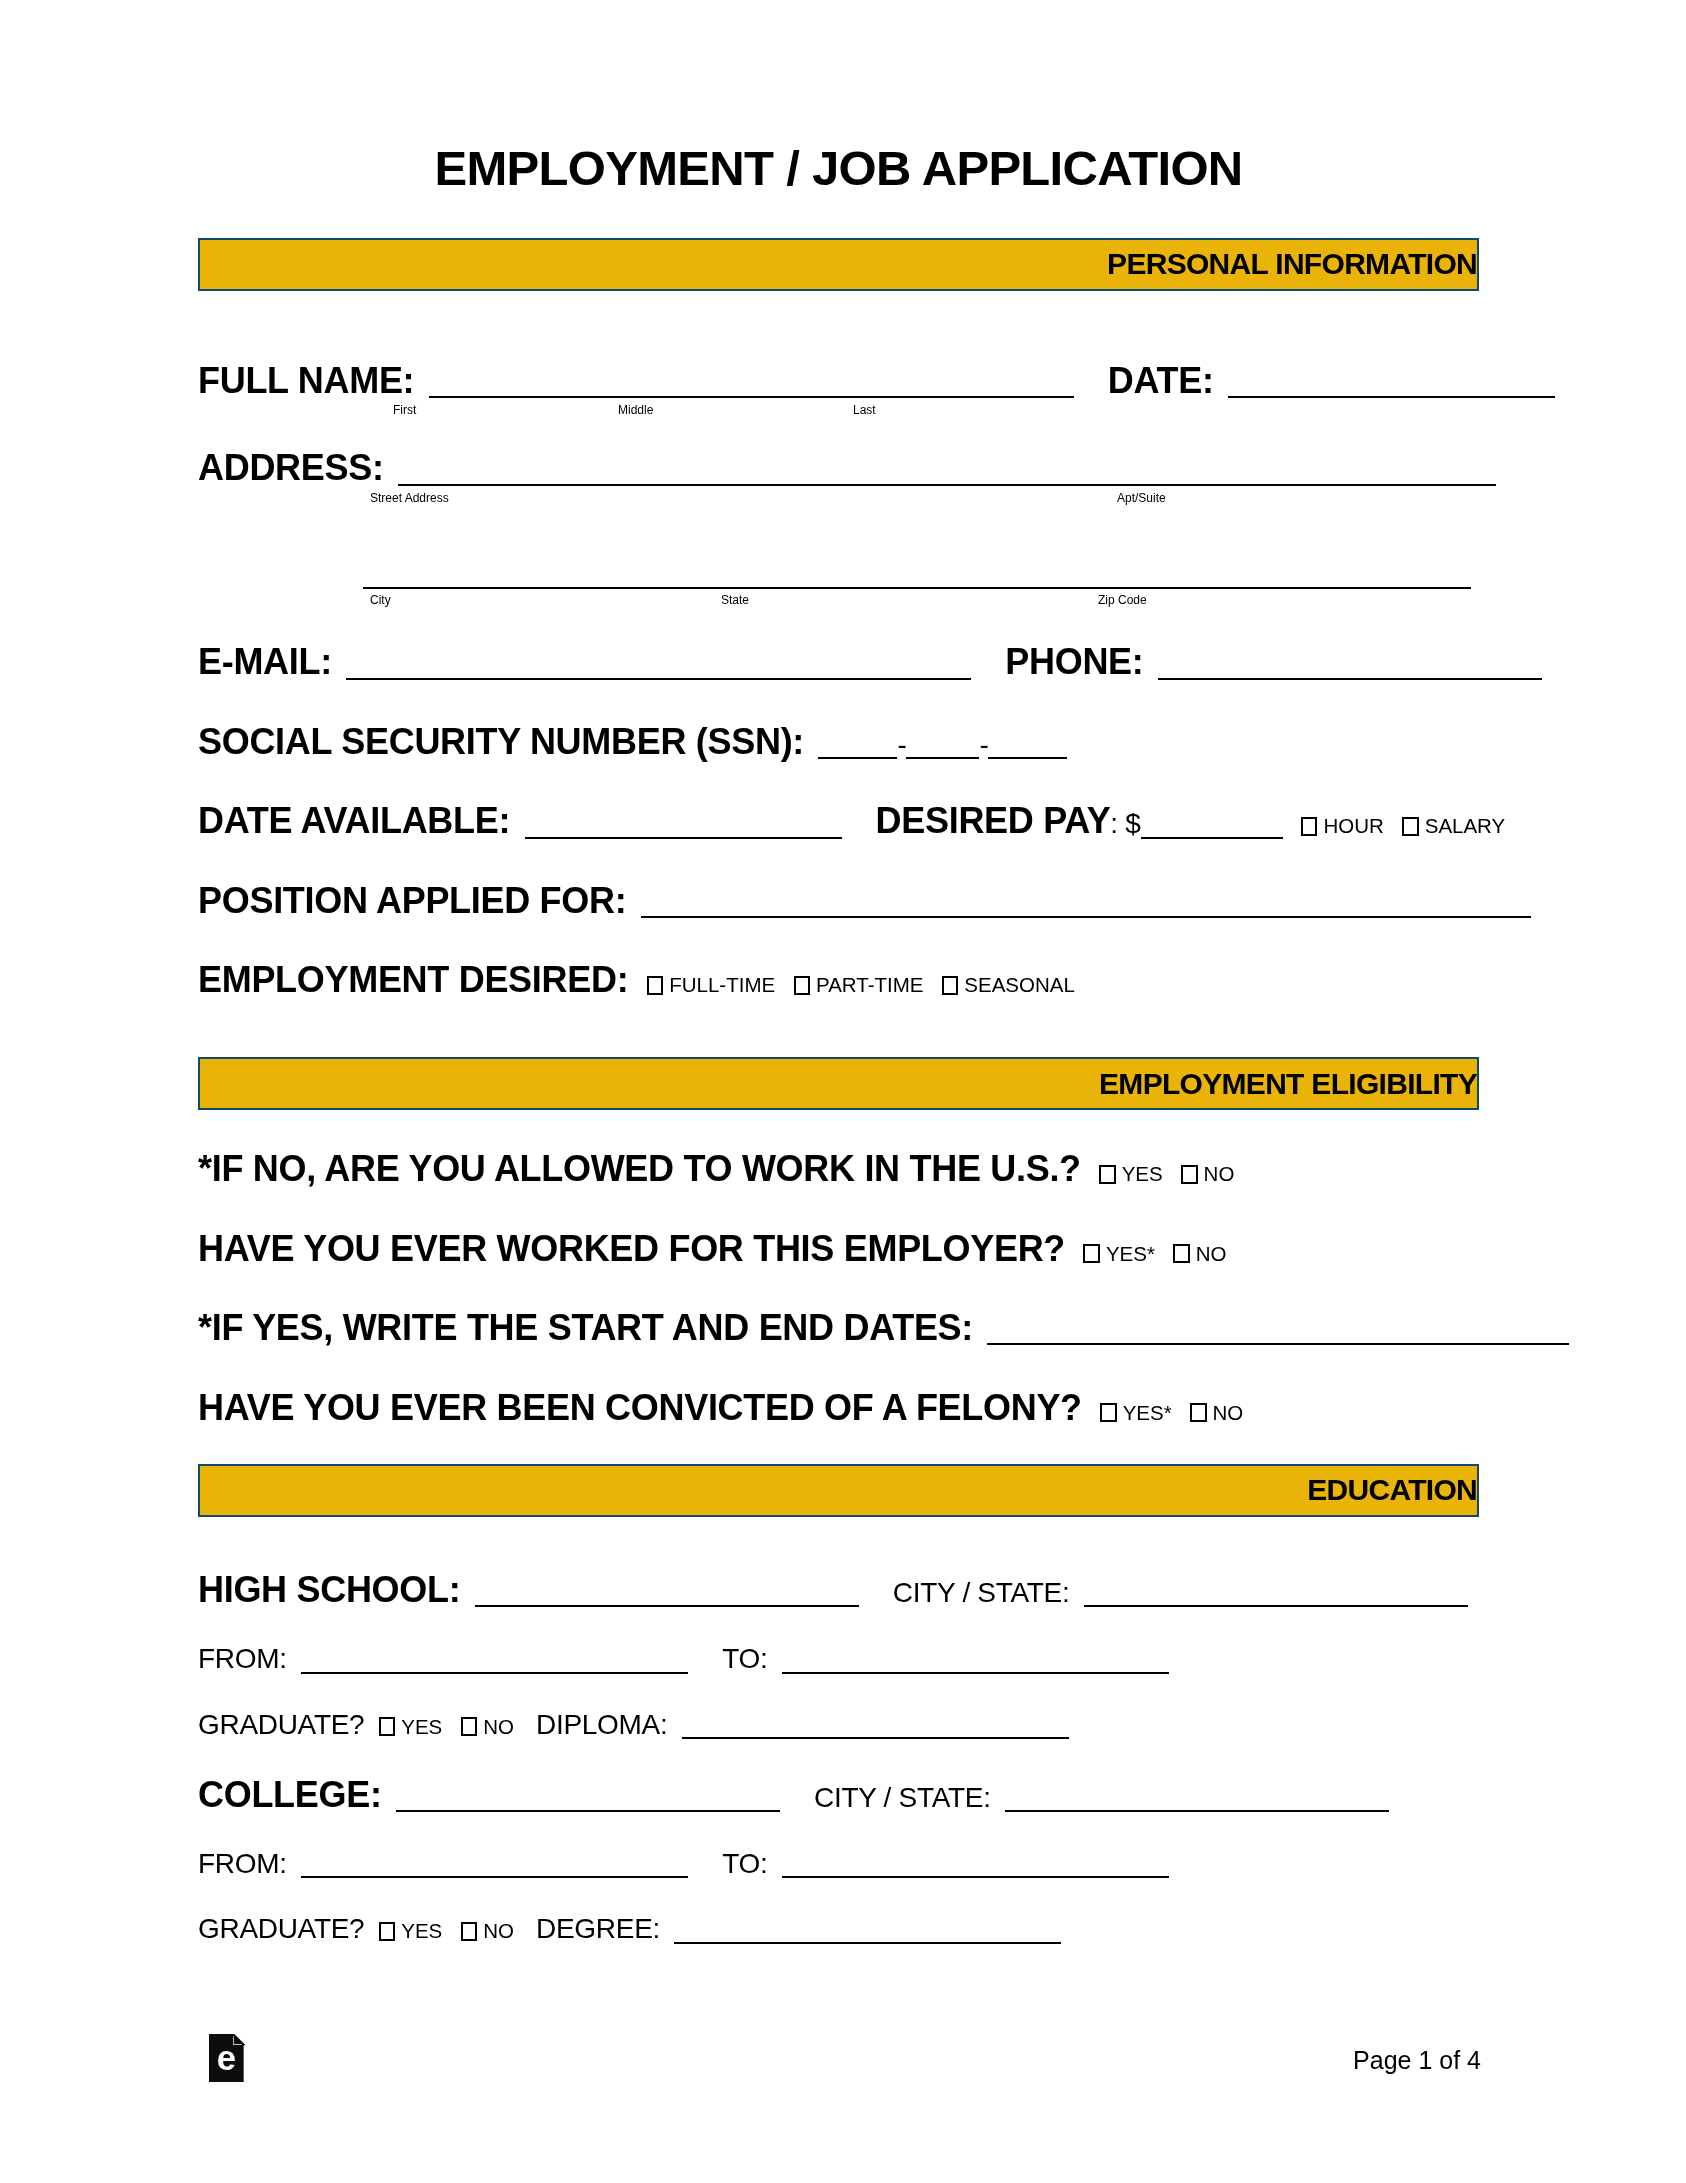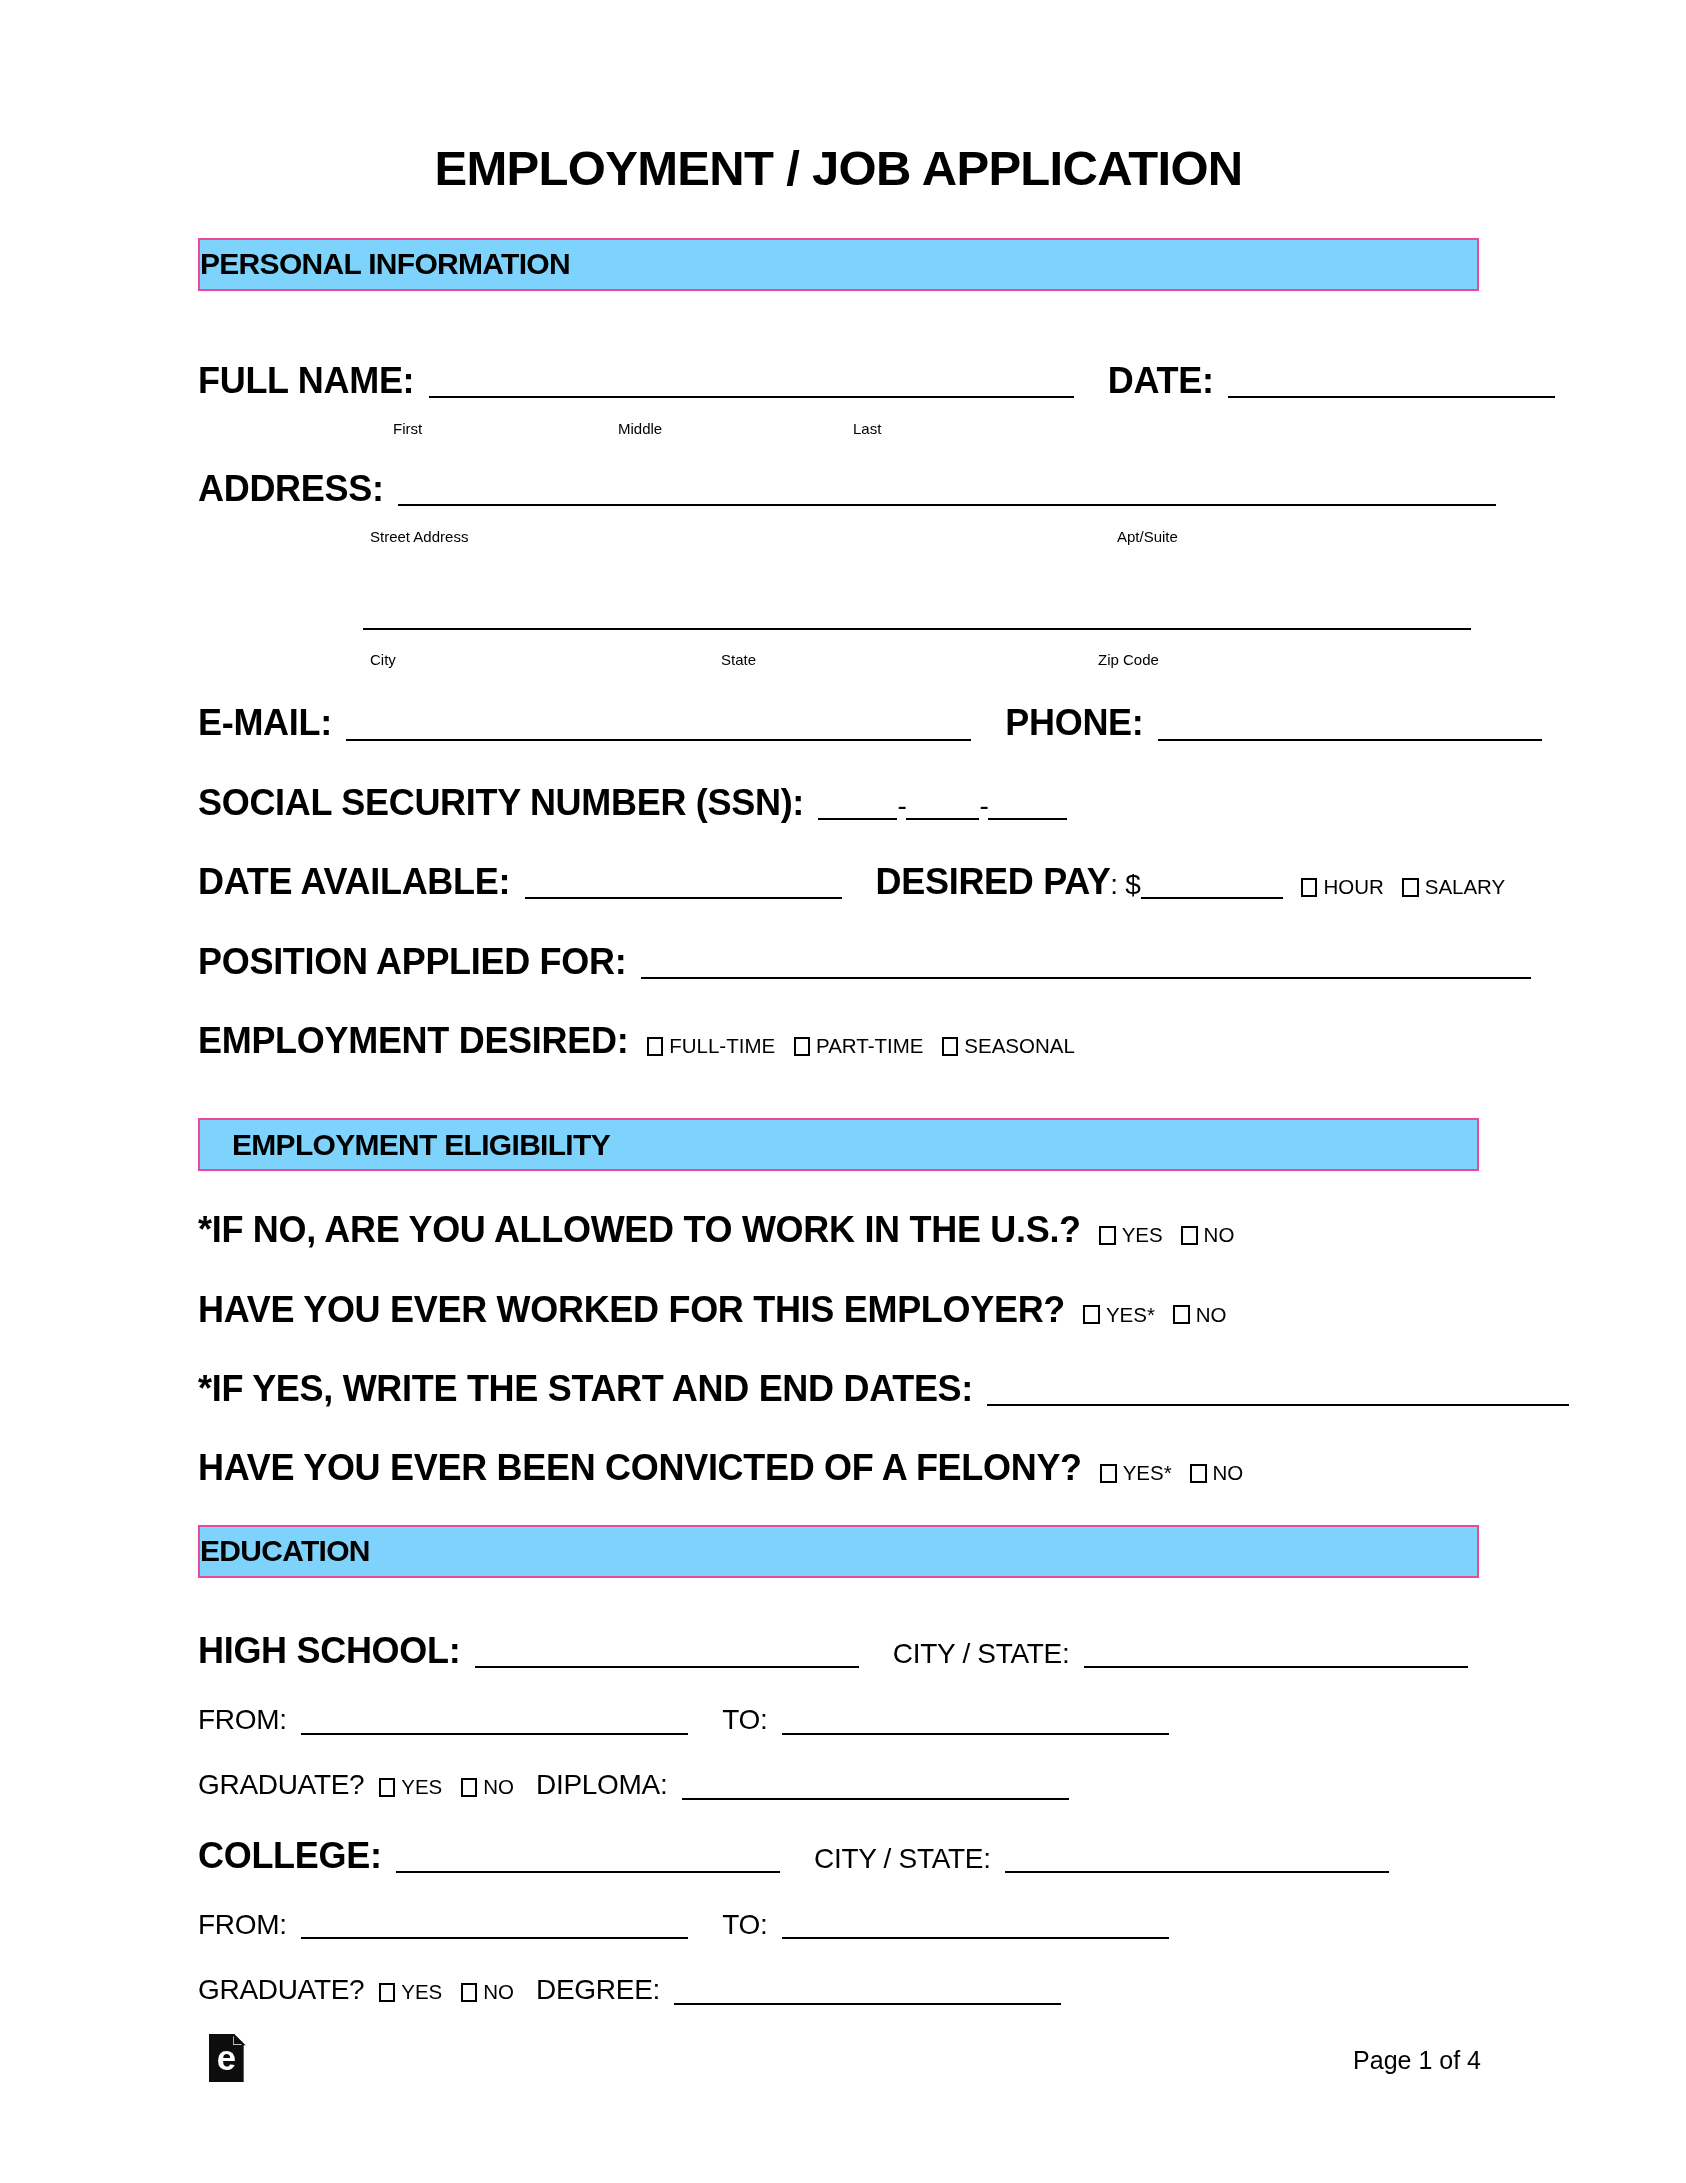--- a/index.html
+++ b/index.html
@@ -22,47 +22,47 @@
     margin-top:130px;
     text-align:center;
     font-size:49px;
     font-weight:bold;
     letter-spacing:-0.7px;
     line-height:1.1;
     white-space:nowrap;
   }
   .section-bar{
     margin-top:42px;
-    border:2px solid #ec4899;
-    background:#7dd3fc;
+    border:2px solid #0c4a6e;
+    background:#eab308;
     height:49px;
     display:flex;
     align-items:center;
-    justify-content:flex-start;
+    justify-content:flex-end;
     font-size:30px;
     font-weight:bold;
     letter-spacing:-0.7px;
   }
   .section-bar.eligibility{margin-top:57px;padding-left:32px;}
   .section-bar.education{margin-top:36px;}
   .row{
     margin-top:38px;
     white-space:nowrap;
     font-size:28px;
     line-height:1.15;
   }
   .row.first{margin-top:69px;}
   .row.q-first{margin-top:63px;}
   .row.edu-first{margin-top:52px;}
   .bl{font-weight:bold;font-size:36px;letter-spacing:-0.3px;}
   .rl{font-weight:normal;font-size:28px;letter-spacing:-0.3px;}
   .ol{font-weight:normal;font-size:20.5px;}
   .sub{
-    margin-top:20px;
-    font-size:15px;
+    margin-top:3px;
+    font-size:12px;
     line-height:1.1;
     white-space:nowrap;
   }
   .sub span{display:inline-block;}
   .ln{
     display:inline-block;
     border-bottom:2px solid #000;
     height:4px;
     position:relative;
     top:5.3px;

